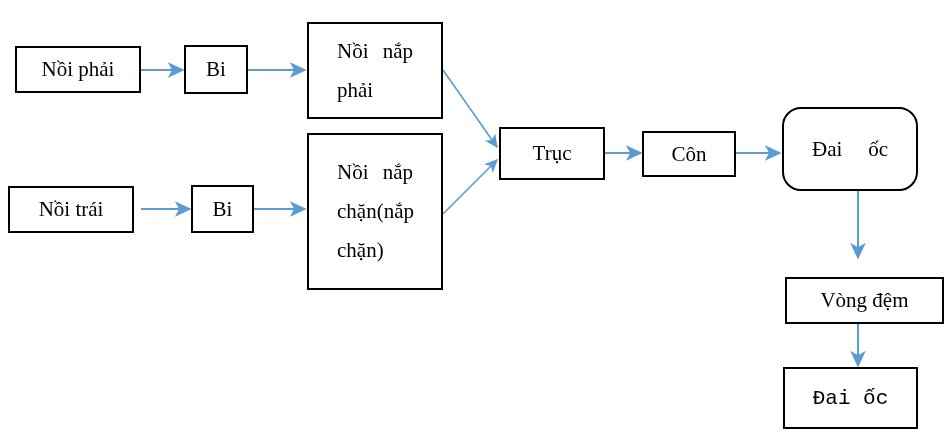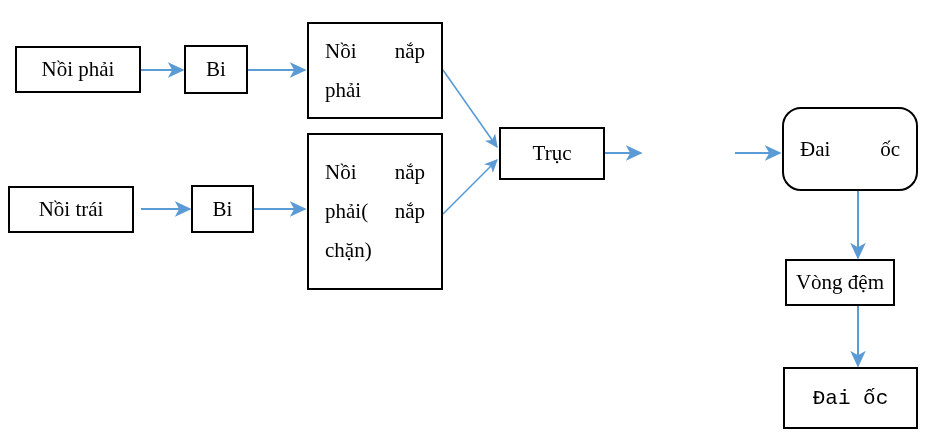--- a/index.html
+++ b/index.html
@@ -46,21 +46,21 @@
   .node.just .line {
     display: flex;
     justify-content: space-between;
     padding: 0 12px;
     text-align: left;
   }
   .node.just .line.single {
     justify-content: flex-start;
   }
   .node.multi .line {
-    margin: 9px 4px;
+    margin: 9px 16px;
   }
 </style>
 </head>
 <body>
 
 <div id="canvas">
 
   <svg class="wires" viewBox="0 0 952 445">
     <defs>
       <marker id="ah" markerWidth="9" markerHeight="9" refX="7.6" refY="4.5" orient="auto" markerUnits="strokeWidth">
@@ -114,41 +114,44 @@
       <span>phải</span>
     </span>
   </div>
 
   <div class="node just multi" style="left:307px; top:133px; width:136px; height:157px;">
     <span class="line">
       <span>Nồi</span>
       <span>nắp</span>
     </span>
     <span class="line">
-      <span>phải(</span>
+      <span>chặn(</span>
       <span>nắp</span>
     </span>
     <span class="line single">
       <span>chặn)</span>
     </span>
   </div>
 
   <div class="node" style="left:499px; top:127px; width:106px; height:53px;">
     <span class="line">Trục</span>
   </div>
 
+  <div class="node" style="left:642px; top:131px; width:94px; height:46px;">
+    <span class="line">Côn</span>
+  </div>
 
   <div class="node just multi" style="left:782px; top:107px; width:136px; height:84px;border-radius:19px;">
     <span class="line">
       <span>Đai</span>
       <span>ốc</span>
     </span>
   </div>
 
-  <div class="node" style="left:785px; top:259px; width:110px; height:47px;">
+  <div class="node" style="left:785px; top:277px; width:159px; height:47px;">
     <span class="line">Vòng đệm</span>
   </div>
 
   <div class="node" style="left:783px; top:367px; width:135px; height:62px;font-family:Liberation Mono, monospace;">
     <span class="line">Đai ốc</span>
   </div>
 
 </div>
 
 </body></html>

